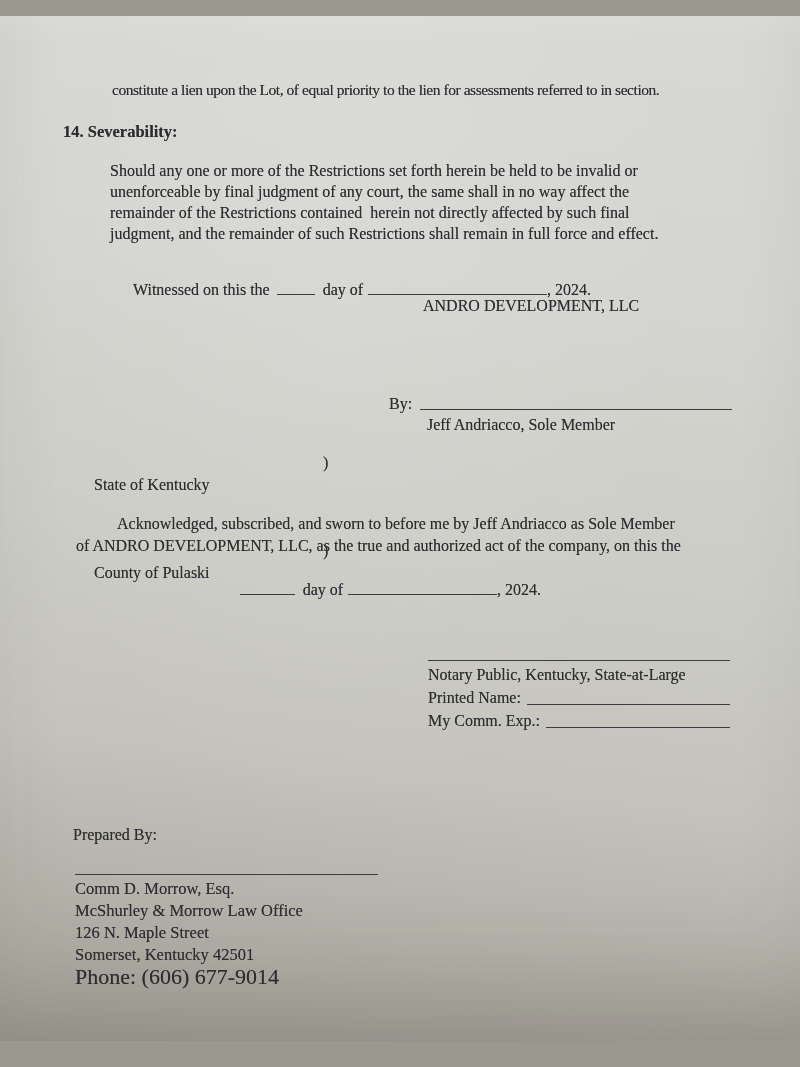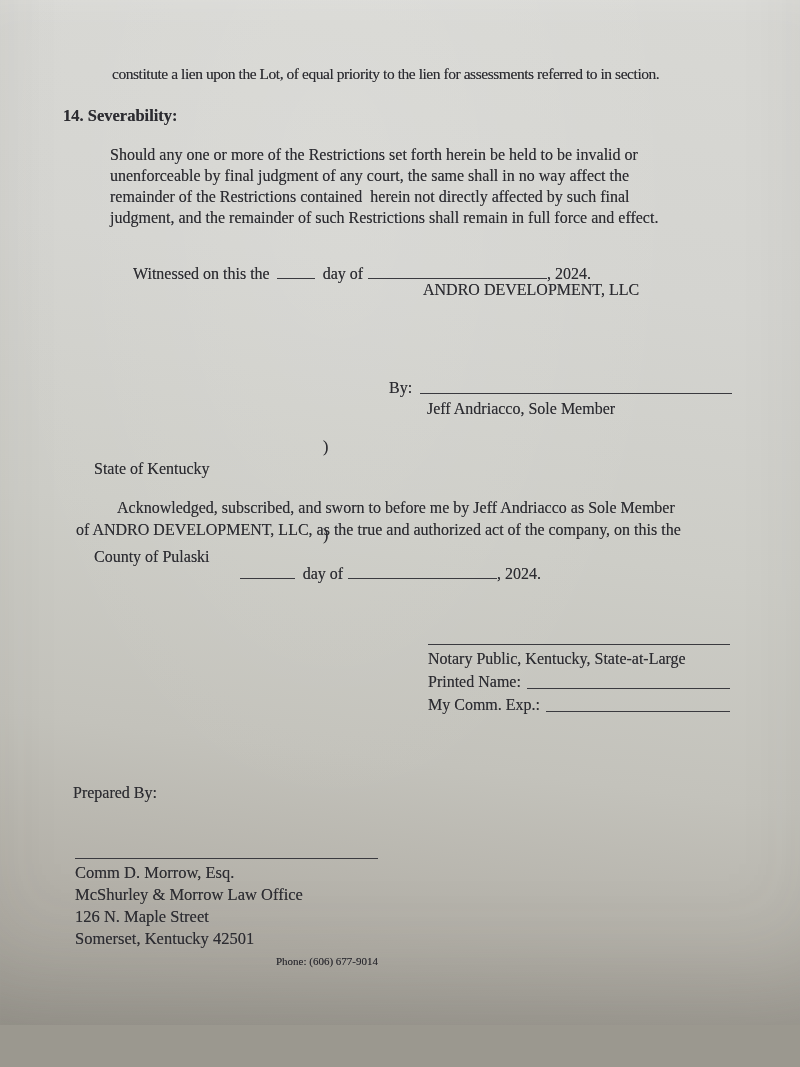--- a/index.html
+++ b/index.html
@@ -1,19 +1,19 @@
 <!DOCTYPE html>
 <html><head>
 <meta charset="utf-8">
 <style>
   html,body{margin:0;padding:0;background:#9b988f;}
   .page{
     position:relative;
     width:800px;height:1025px;
-    margin:0 auto;
+    margin:16px auto;
     overflow:hidden;
     font-family:"Liberation Serif","DejaVu Serif",serif;
     color:#2c2c31;
     background:
       radial-gradient(ellipse at 42% 18%, rgba(255,255,255,0.10), rgba(255,255,255,0) 55%),
       linear-gradient(187deg,#d8d8d4 0%,#d4d4d0 28%,#cdcdc7 52%,#c3c2bb 72%,#b2afa7 88%,#a7a49c 100%);
     box-shadow: inset 0 -90px 110px -60px rgba(70,66,58,0.28), inset 0 30px 50px -40px rgba(255,255,255,0.25);
   }
   .abs{position:absolute;}
   .t{
@@ -96,24 +96,24 @@
     <div class="t nrow">
       <span>Printed Name:</span>
       <span class="blank"></span>
     </div>
     <div class="t nrow">
       <span>My Comm. Exp.:</span>
       <span class="blank"></span>
     </div>
   </div>
 
-  <div class="abs t" style="left:73px;top:782px;">Prepared By:</div>
+  <div class="abs t" style="left:73px;top:808px;">Prepared By:</div>
 
   <div class="abs" style="left:75px;top:858px;">
     <div class="rule" style="width:303px;"></div>
     <div class="t" style="font-size:16.5px;line-height:22px;margin-top:3px;">Comm D. Morrow, Esq.</div>
     <div class="t" style="font-size:16.5px;line-height:22px;">McShurley &amp; Morrow Law Office</div>
     <div class="t" style="font-size:16.5px;line-height:22px;">126 N. Maple Street</div>
     <div class="t" style="font-size:16.5px;line-height:22px;">Somerset, Kentucky 42501</div>
-    <div class="t" style="font-size:11px;line-height:22px;text-align:right;">Phone: (606) 677-9014</div>
+    <div class="t" style="font-size:22px;line-height:22px;">Phone: (606) 677-9014</div>
   </div>
 
 </div>
 
 </body></html>

